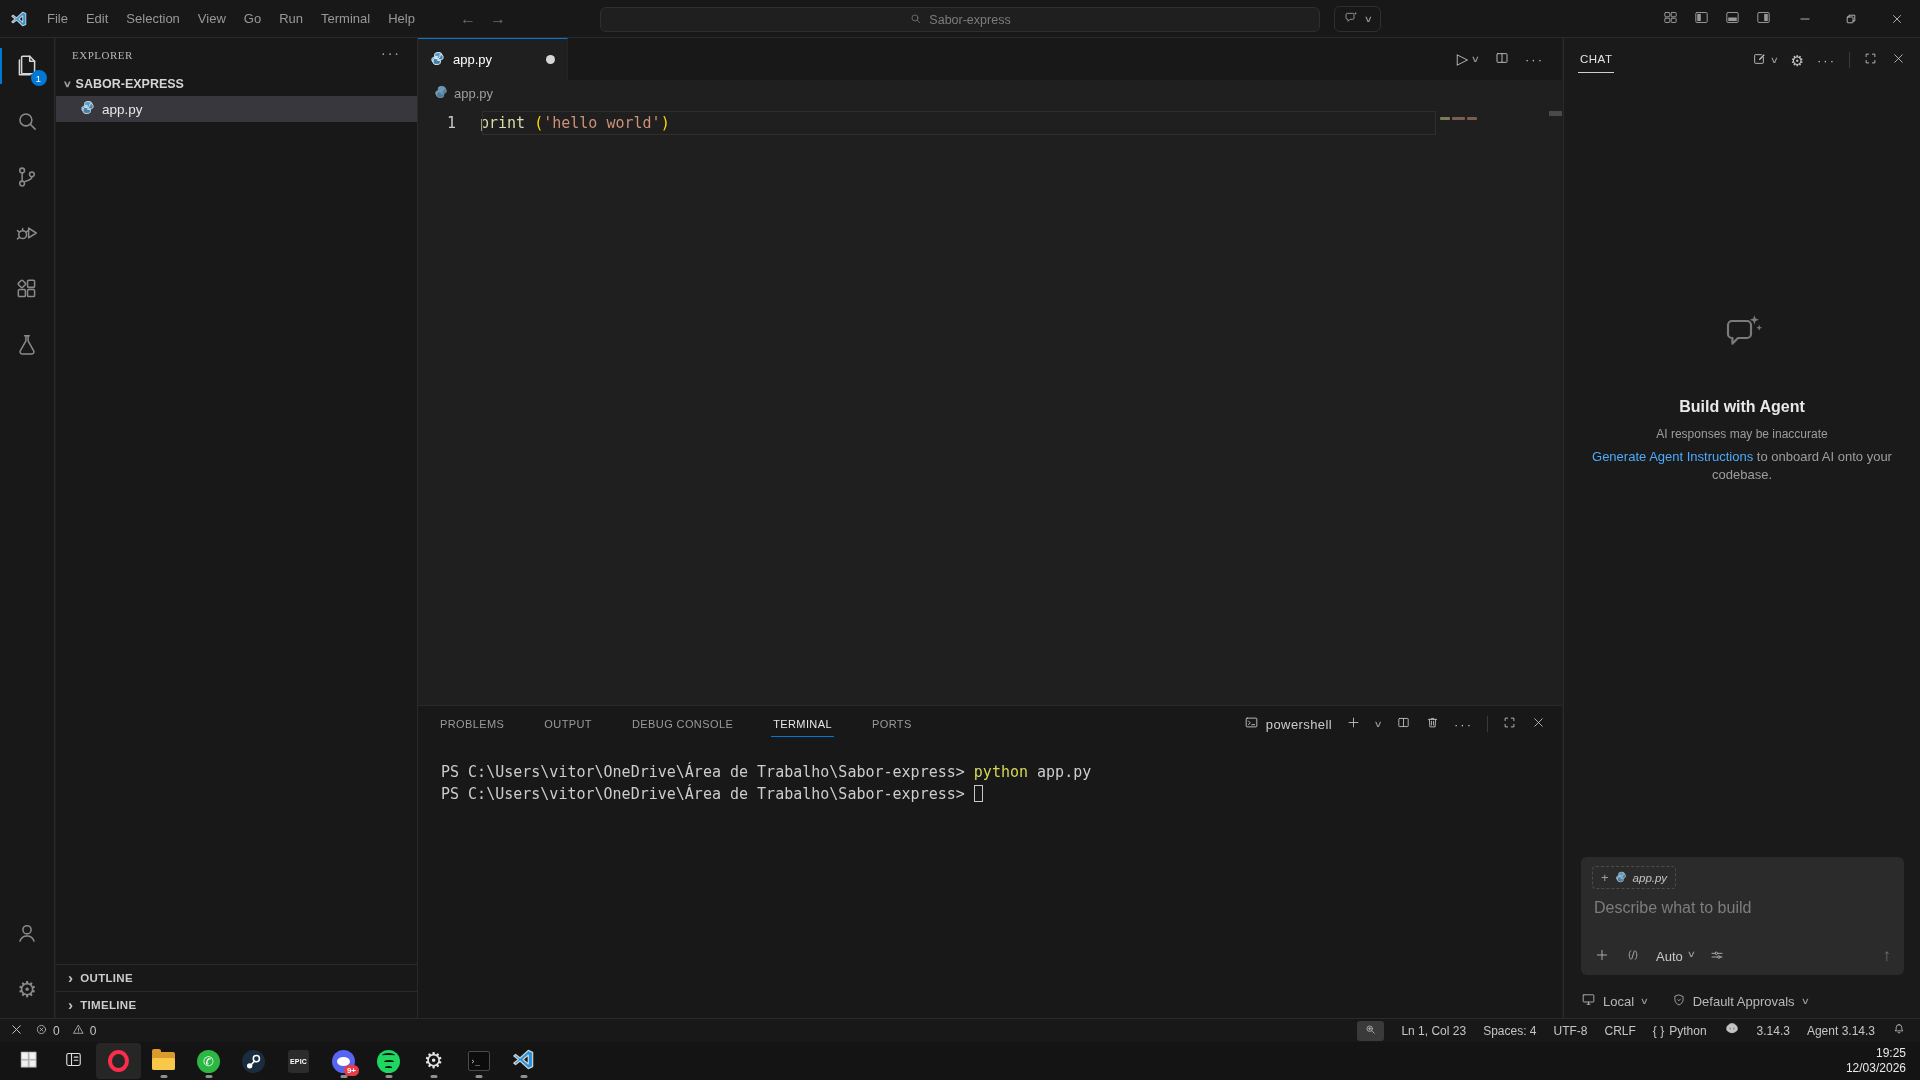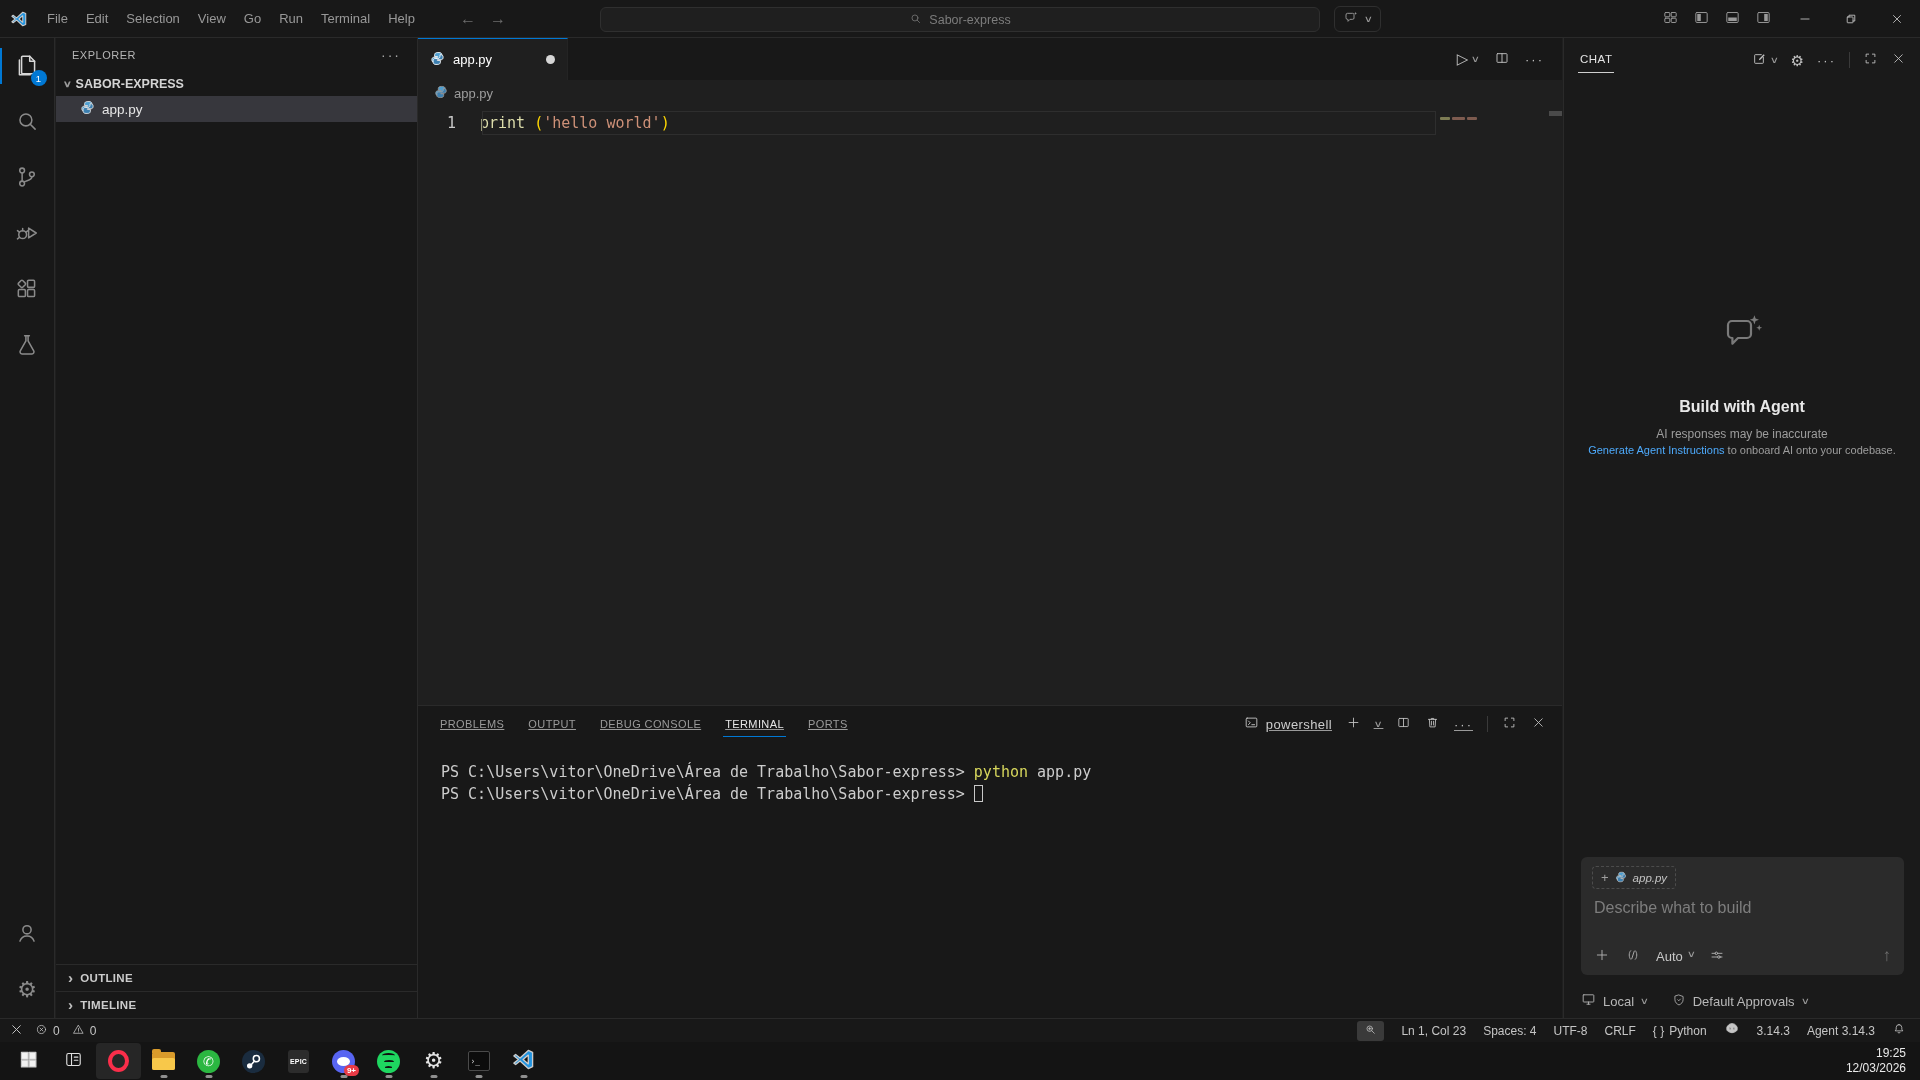--- a/index.html
+++ b/index.html
@@ -21,21 +21,21 @@
   
   .activitybar { position:absolute; left:0; top:38px; width:55px; bottom:62px; background:#181818; border-right:1px solid #2a2a2a; display:flex; flex-direction:column; align-items:center; }
   .ab-item { width:55px; height:56px; display:flex; align-items:center; justify-content:center; color:#8a8a8a; position:relative; }
   .ab-item.active { color:#d7d7d7; }
   .ab-item.active::before { content:""; position:absolute; left:0; top:10px; bottom:10px; width:2px; background:#0078d4; }
   .ab-badge { position:absolute; right:8px; bottom:8px; min-width:16px; height:16px; border-radius:50%; background:#0078d4; color:#fff; font-size:9.5px; display:flex; align-items:center; justify-content:center; }
   .ab-spacer { flex:1; }
 
   
   .sidebar { position:absolute; left:56px; top:38px; width:362px; bottom:62px; background:#181818; border-right:1px solid #2a2a2a; }
-  .sb-header { height:34px; display:flex; align-items:center; padding:0 16px; color:#b5b5b5; font-size:11px; letter-spacing:.5px; }
+  .sb-header { height:34px; display:flex; align-items:center; padding:0 16px; color:#b5b5b5; font-size:11px; letter-spacing:.5px;font-family:Liberation Serif, serif; }
   .sb-header .dots { margin-left:auto; color:#a5a5a5; letter-spacing:2px; font-size:14px; }
   .tree-section { height:24px; display:flex; align-items:center; gap:5px; padding-left:8px; font-weight:bold; font-size:12.5px; color:#d4d4d4; }
   .file-row { height:26px; display:flex; align-items:center; gap:7px; padding-left:24px; background:#37373d; color:#e6e6e6; font-size:13.5px; }
   .sb-bottom { position:absolute; left:0; right:0; bottom:0; }
   .sb-sec { height:27px; border-top:1px solid #2a2a2a; display:flex; align-items:center; gap:7px; padding-left:12px; font-weight:bold; font-size:11.5px; color:#cccccc; letter-spacing:.3px; }
   .chev-r { font-size:15px; color:#c0c0c0; line-height:10px; }
 
   
   .main { position:absolute; left:418px; top:38px; width:1144px; bottom:62px; }
   .tabbar { height:42px; background:#181818; display:flex; align-items:stretch; }
@@ -48,41 +48,41 @@
   .code-line { position:relative; display:flex; align-items:center; height:24px; margin-top:5px; }
   .gutter { width:62px; text-align:right; padding-right:24px; color:#c8c8c8; }
   .cl-border { position:absolute; left:64px; right:126px; top:0; bottom:0; border:1px solid #2e2e2e; }
   .tok-fn { color:#dcdcaa; } .tok-paren { color:#ffd700; } .tok-str { color:#ce9178; }
   .minimap { position:absolute; top:2px; right:16px; width:108px; height:40px; }
   .mm-mark { position:absolute; top:4px; height:3px; border-radius:1px; }
   .sb-thumb { position:absolute; top:0; right:0; width:13px; height:5px; background:#4a4a4a; }
 
   
   .panel { height:318px; background:#181818; border-top:1px solid #2a2a2a; }
-  .panel-tabs { height:36px; display:flex; align-items:center; gap:24px; padding-left:22px; font-size:11px; letter-spacing:.4px; color:#9a9a9a;text-decoration:underline; }
+  .panel-tabs { height:36px; display:flex; align-items:center; gap:40px; padding-left:22px; font-size:11px; letter-spacing:.4px; color:#9a9a9a; }
   .ptab { position:relative; line-height:34px; }
   .ptab.active { color:#e7e7e7; }
   .ptab.active::after { content:""; position:absolute; left:-2px; right:-2px; bottom:4px; height:1.5px; background:#0078d4; }
   .panel-actions { margin-left:auto; display:flex; align-items:center; gap:14px; padding-right:16px; color:#c2c2c2; font-size:13px; }
   .pa-shell { display:flex; align-items:center; gap:7px; color:#cccccc; }
   .v-div { width:1px; height:16px; background:#3a3a3a; }
   .terminal { padding:20px 0 0 23px; font-family:"DejaVu Sans Mono",monospace; font-size:15px; line-height:21.5px; color:#cccccc; }
   .cmd-y { color:#d6d65c; }
   .t-cursor { display:inline-block; width:9px; height:17px; border:1px solid #c8c8c8; vertical-align:-3px; margin-left:9px; }
 
   
   .chat { position:absolute; right:0; top:38px; width:357px; bottom:62px; background:#1a1a1a; border-left:1px solid #2a2a2a; }
   .chat-header { height:44px; display:flex; align-items:center; padding:0 14px; }
   .chat-title { font-size:11.5px; letter-spacing:.5px; color:#e3e3e3; border-bottom:1px solid #cfcfcf; padding:5px 2px 7px; }
   .chat-hicons { margin-left:auto; display:flex; align-items:center; gap:13px; color:#c2c2c2; }
   .chat-empty { position:absolute; top:272px; left:24px; right:24px; text-align:center; }
   .ce-icon { display:flex; justify-content:center; color:#7a7a7a; }
   .ce-head { margin-top:40px; font-size:16px; font-weight:bold; color:#e8e8e8; }
   .ce-note { margin-top:11px; font-size:12px; color:#9d9d9d; }
-  .ce-body { font-size:11px; color:#9d9d9d; line-height:18px; }
+  .ce-body { margin-top:7px; font-size:13px; color:#9d9d9d; line-height:18px; }
   .ce-link { color:#4daafc; }
   .chat-card { position:absolute; left:17px; right:16px; bottom:43px; height:118px; background:#2b2b2b; border-radius:6px; }
   .chip { display:inline-flex; align-items:center; gap:6px; margin:9px 0 0 11px; padding:3px 8px; border:1px dashed #4c4c4c; border-radius:4px; font-size:11.5px; font-style:italic; color:#c3c3c3; }
   .chip .plus { font-style:normal; font-size:13px; color:#9f9f9f; }
   .chat-ph { margin:10px 0 0 13px; font-size:16px; color:#7d7d7d; }
   .card-row { position:absolute; left:13px; right:13px; bottom:9px; display:flex; align-items:center; gap:15px; color:#b0b0b0; }
   .mode-sel { display:flex; align-items:flex-start; gap:5px; font-size:13px; color:#c7c7c7; }
   .send { margin-left:auto; color:#6f6f6f; font-size:17px; }
   .chat-foot { position:absolute; left:17px; right:16px; bottom:8px; display:flex; align-items:center; gap:24px; color:#b8b8b8; font-size:13px; }
   .cf-item { display:flex; align-items:center; gap:7px; }

